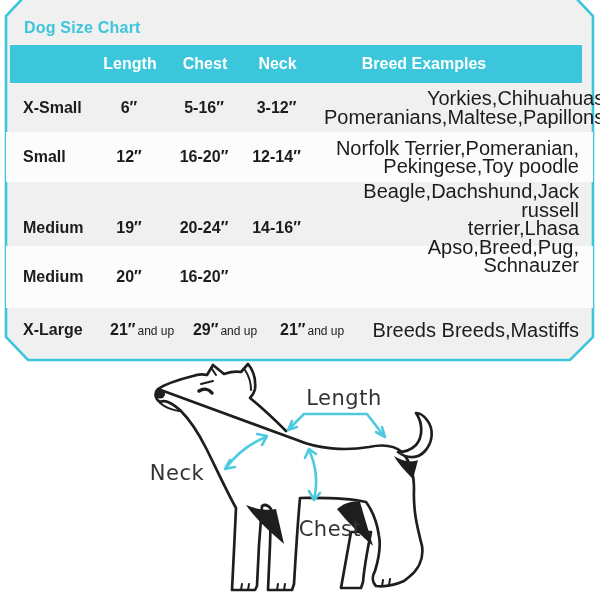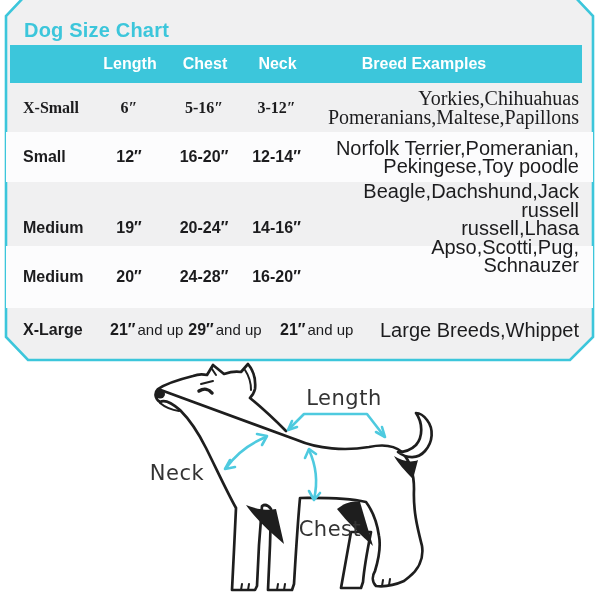--- a/index.html
+++ b/index.html
@@ -6,36 +6,36 @@
     --accent:#3cc6db; --arrow:#4ecadf; --row-gray:#f0f0f1; --row-white:#fcfcfd;
     --header-text:#ffffff; --body-text:#1c1c1e;
   }
   html,body{margin:0;padding:0;background:#fff;}
   .stage{position:relative;width:600px;height:600px;overflow:hidden;background:#fff;
          font-family:"Liberation Sans",sans-serif;}
   svg.bg,svg.dog{position:absolute;left:0;top:0;}
   .frame{fill:var(--row-gray);stroke:var(--accent);stroke-width:2.6;}
   .band-white{fill:var(--row-white);}
   .header-band{fill:var(--accent);}
-  .page-title{position:absolute;left:24px;top:19px;font-size:20px;font-weight:bold;
+  .page-title{position:absolute;left:24px;top:19px;font-size:16px;font-weight:bold;
               color:var(--accent);letter-spacing:0.2px;}
   .grid-row{position:absolute;left:6px;width:587px;display:grid;
             grid-template-columns:94px 60px 90px 55px 1fr;align-items:center;}
   .thead{top:45px;height:38px;}
   .thead .cell{font-size:16px;font-weight:bold;color:var(--header-text);text-align:center;}
   .thead .h-breed{padding-right:50px;}
-  .r0{top:83px;height:49px;font-family:Liberation Serif, serif;}
+  .r0{top:83px;height:49px;}
   .r1{top:132px;height:50px;}
   .r2{top:182px;height:64px;}
   .r3{top:246px;height:62px;}
   .r4{top:308px;height:44px;gap:10px;}
   .cell{color:var(--body-text);}
   .c-size{font-size:16px;font-weight:bold;text-align:left;padding-left:17px;}
   .c-num{font-size:16px;font-weight:bold;text-align:center;white-space:nowrap;}
-  .c-num .note{font-size:15px;font-weight:normal;margin-left:2px;}
+  .c-num .note{font-size:12px;font-weight:normal;margin-left:2px;}
   .c-breed{font-size:20px;line-height:18.5px;text-align:right;
            padding-left:19px;padding-right:14px;white-space:pre-line;}
   .dog-line{fill:none;stroke:#1e1e1e;stroke-width:2.7;stroke-linecap:round;stroke-linejoin:round;}
   .dog-fill{fill:#ffffff;stroke:#1e1e1e;stroke-width:2.7;stroke-linecap:round;stroke-linejoin:round;}
   .dog-black{fill:#1e1e1e;stroke:none;}
   .thin{stroke-width:2;}
   .thick{stroke-width:3.5;}
   .arrow{fill:none;stroke:var(--arrow);stroke-width:2.6;stroke-linecap:round;stroke-linejoin:round;}
   .diagram-label{font-family:"DejaVu Sans",sans-serif;font-size:21px;fill:#333;
                  letter-spacing:0.5px;text-anchor:middle;}
@@ -86,37 +86,36 @@
     <div class="cell c-breed">Norfolk Terrier,Pomeranian,
 Pekingese,Toy poodle</div>
   </div>
 
   <div class="grid-row r2">
     <div class="cell c-size">Medium</div>
     <div class="cell c-num"><span>19″</span><span class="note"></span></div>
     <div class="cell c-num"><span>20-24″</span><span class="note"></span></div>
     <div class="cell c-num"><span>14-16″</span><span class="note"></span></div>
     <div class="cell c-breed">Beagle,Dachshund,Jack russell
-russell,Lhasa Apso,Scotti,Pug,
+terrier,Lhasa Apso,Breed,Pug,
 Schnauzer</div>
   </div>
 
   <div class="grid-row r3">
     <div class="cell c-size">Medium</div>
     <div class="cell c-num"><span>20″</span><span class="note"></span></div>
-    <div class="cell c-num"><span>24-28″</span><span class="note"></span></div>
     <div class="cell c-num"><span>16-20″</span><span class="note"></span></div>
   </div>
 
   <div class="grid-row r4">
     <div class="cell c-size">X-Large</div>
     <div class="cell c-num"><span>21″</span><span class="note">and up</span></div>
     <div class="cell c-num"><span>29″</span><span class="note">and up</span></div>
     <div class="cell c-num"><span>21″</span><span class="note">and up</span></div>
-    <div class="cell c-breed">Large Breeds,Whippet</div>
+    <div class="cell c-breed">Breeds Breeds,Mastiffs</div>
   </div>
 
   <svg class="dog" width="600" height="600" viewBox="0 0 600 600">
 
     <path class="dog-fill" d="M 371,532 C 367,552 364,570 363,582 L 361,588 L 341,588 L 346,560 L 351,532 Z"></path>
 
     <path class="dog-fill" d="
       M 158,389
       C 164,385 177,380 193,376
       C 198,374 203,374 207,375

